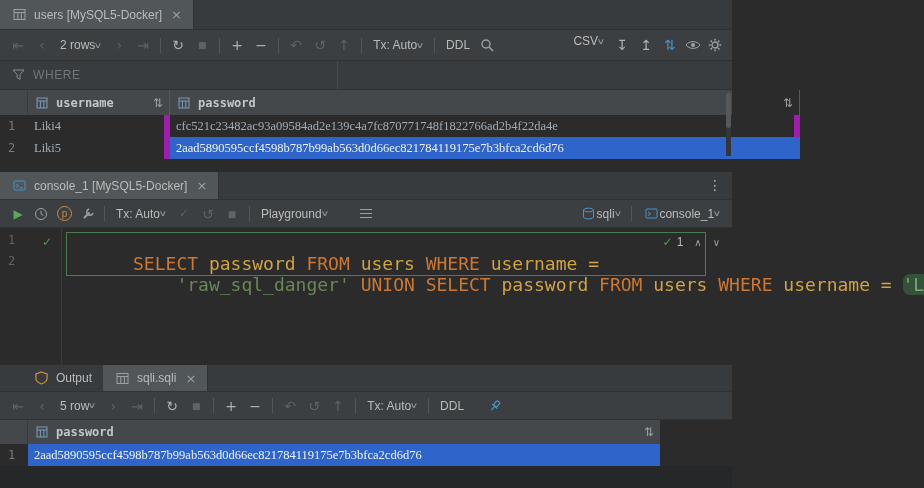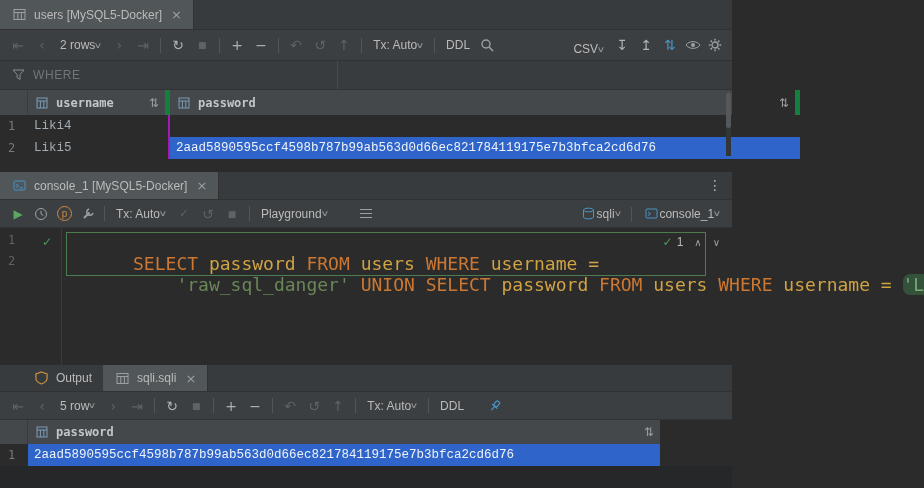--- a/index.html
+++ b/index.html
@@ -27,47 +27,47 @@
   .toolbar3 { top:392px; height:28px; }
   .tbtn { min-width:24px; height:22px; display:inline-flex; align-items:center; justify-content:center;
           font-size:14px; color:#afb1b3; font-family:"DejaVu Sans", sans-serif; }
   .tbtn.dis { color:#5e6366; }
   .tbtn.small { font-size:11px; }
   .tbtn.sq { font-size:9px; }
   .vsep { width:1px; height:15px; background:#515557; margin:0 5px; flex:none; }
   .dd { display:inline-flex; align-items:center; padding:0 6px; font-size:12px; color:#bbbbbb; }
   .caret { font-size:8px; color:#8c9093; transform:scaleX(1.5); font-family:"DejaVu Sans", sans-serif; }
   .lbl { font-size:12px; color:#bbbbbb; padding:0 6px; }
-  .rgroup { margin-left:auto; display:flex; align-items:flex-end; }
+  .rgroup { margin-left:auto; display:flex; align-items:flex-start; }
   .pbtn { width:15px; height:15px; border:1px solid #cd8841; color:#cd8841; border-radius:50%;
           font-size:10px; display:inline-flex; align-items:center; justify-content:center; margin:0 5px; }
   .play { color:#5aa85f !important; font-size:12px; }
   .blue { color:#4794c7 !important; }
 
   
   .filterbar { top:61px; height:29px; background:#393c3e; border-bottom:1px solid #323232; display:flex; }
   .fgroup { display:flex; align-items:center; gap:7px; padding:0 10px; font-size:12px;
             color:#70757a; letter-spacing:0.6px; }
   .fgroup.first { width:338px; border-right:1px solid #4a4d4f; }
 
   
   .ghead { background:#45484a; display:flex; align-items:stretch; font-size:12px; }
   .ghead1 { top:90px; height:25px; }
   .ghead2 { top:420px; height:24px; width:660px; right:auto; }
-  .hcell { display:flex; align-items:center; gap:6px; padding:0 6px; border-right:5px solid #15803d;
+  .hcell { display:flex; align-items:center; gap:6px; padding:0 6px; border-right:1px solid #15803d;
            color:#c3c6c9; font-family:"DejaVu Sans Mono", monospace; font-weight:bold; font-size:12px; }
   .hsort { margin-left:auto; color:#9da0a3; font-weight:normal; font-family:"DejaVu Sans", sans-serif; font-size:12px; }
   .grow { display:flex; align-items:stretch; font-size:12.5px; }
   .grow1 { top:115px; height:22px; }
   .grow2 { top:137px; height:22px; }
   .grow3 { top:444px; height:22px; }
   .gut { width:28px; flex:none; color:#787878; font-family:"DejaVu Sans Mono", monospace;
          display:flex; align-items:center; padding-left:8px; font-size:12px; }
-  .cell { display:flex; align-items:center; padding:0 6px; border-right:2px solid #a21caf;
-          color:#a3acb3; font-family:Liberation Mono, monospace; white-space:pre; overflow:hidden; }
+  .cell { display:flex; align-items:center; padding:0 6px; border-right:6px solid #a21caf;
+          color:#a3acb3; font-family:Liberation Serif, serif; white-space:pre; overflow:hidden; }
   .cell.sel { background:#2f65ca; color:#eef2f6; border-right-color:#2f65ca; }
   .w-user { width:142px; flex:none; }
   .w-pass { width:630px; flex:none; }
   .w-pass2 { width:632px; flex:none; }
   .hgut { width:28px; flex:none; border-right:1px solid #393c3e; }
   .hfill { flex:1; }
   .vscroll { position:absolute; right:1px; top:92px; width:5px; height:64px; background:#333637; }
   .vscroll .thumb { width:5px; height:36px; background:#55585a; border-radius:3px; }
 
   
@@ -219,20 +219,21 @@
       </span>
       <span>password</span>
       <span class="hsort glyph">⇅</span>
     </div>
     <div class="hfill"></div>
   </div>
 
   <div class="sec grow grow1">
     <div class="gut">1</div>
     <div class="cell w-user">Liki4</div>
+    <div class="cell w-pass">cfc521c23482ac93a09584ad2e139c4a7fc870771748f1822766ad2b4f22da4e</div>
   </div>
   <div class="sec grow grow2">
     <div class="gut">2</div>
     <div class="cell w-user">Liki5</div>
     <div class="cell w-pass sel">2aad5890595ccf4598b787b99ab563d0d66ec821784119175e7b3bfca2cd6d76</div>
   </div>
   <div class="vscroll">
       <div class="thumb"></div>
     </div>
 

